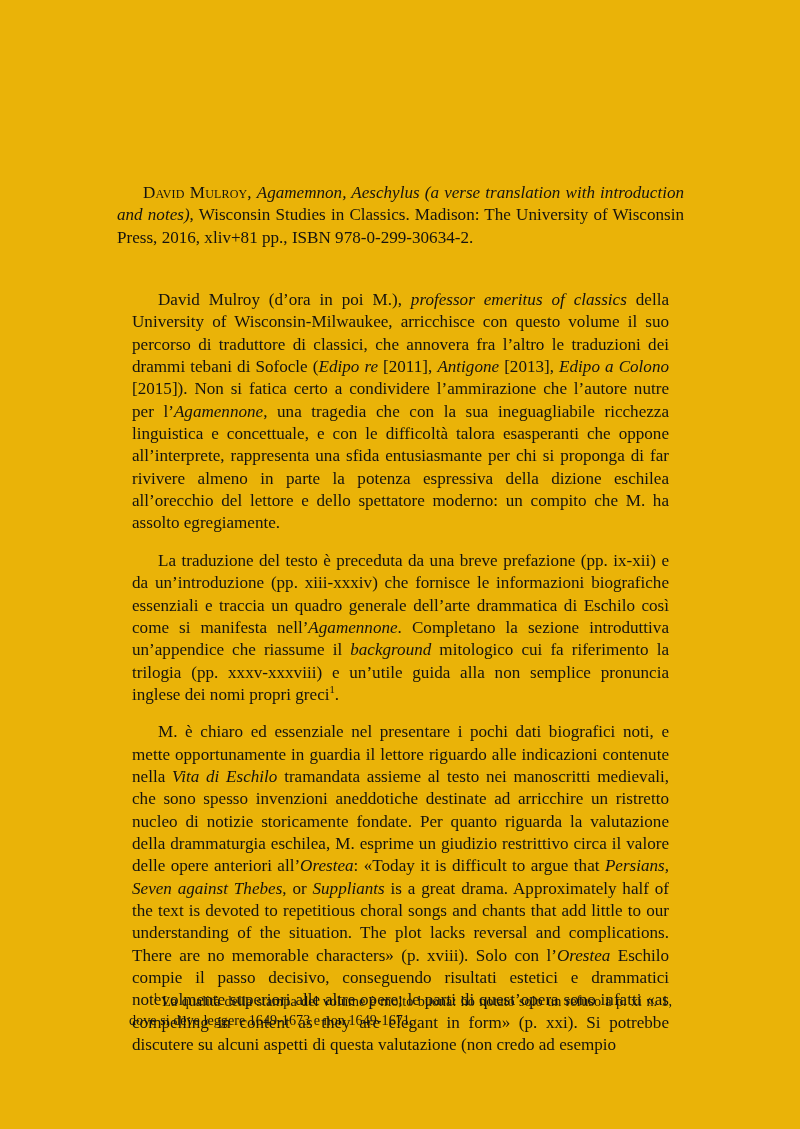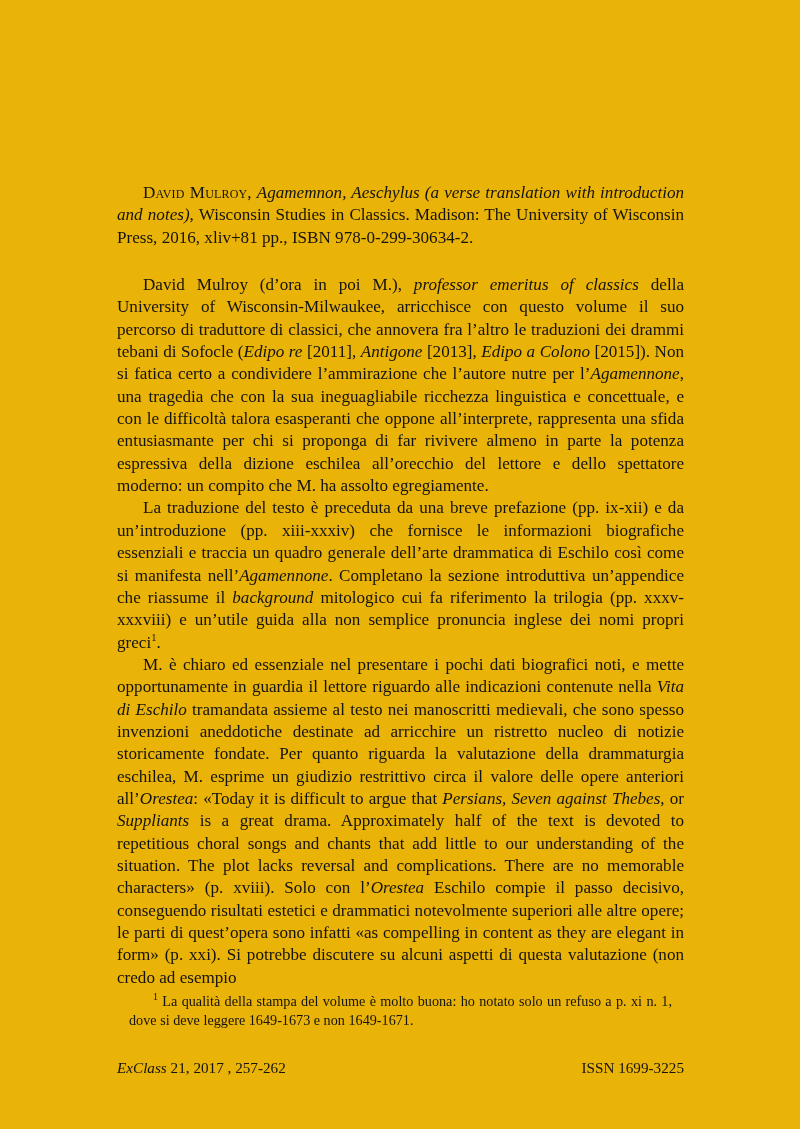--- a/index.html
+++ b/index.html
@@ -36,21 +36,21 @@
     text-indent: 26px;
   }
   .smallcaps {
     font-variant: small-caps;
     letter-spacing: 0.15px;
   }
   em, .it {
     font-style: italic;
   }
   .body-para {
-    margin: 0;
+    margin: 15px;
     text-indent: 26px;
   }
   .gap-after-head {
     height: 25px;
   }
   .footnotes {
     position: absolute;
     left: 117px;
     top: 980px;
     width: 567px;
@@ -106,18 +106,14 @@
       <p class="body-para"><span>La traduzione del testo è preceduta da una breve prefazione (pp. ix-xii) e da un’introduzione (pp. xiii-xxxiv) che fornisce le informazioni biografiche essenziali e traccia un quadro generale dell’arte drammatica di Eschilo così come si manifesta nell’</span><em>Agamennone</em><span>. Completano la sezione introduttiva un’appendice che riassume il </span><em>background</em><span> mitologico cui fa riferimento la trilogia (pp. xxxv-xxxviii) e un’utile guida alla non semplice pronuncia inglese dei nomi propri greci</span><sup class="inline-mark">1</sup><span>.</span></p>
       <p class="body-para"><span>M. è chiaro ed essenziale nel presentare i pochi dati biografici noti, e mette opportunamente in guardia il lettore riguardo alle indicazioni contenute nella </span><em>Vita di Eschilo</em><span> tramandata assieme al testo nei manoscritti medievali, che sono spesso invenzioni aneddotiche destinate ad arricchire un ristretto nucleo di notizie storicamente fondate. Per quanto riguarda la valutazione della drammaturgia eschilea, M. esprime un giudizio restrittivo circa il valore delle opere anteriori all’</span><em>Orestea</em><span>: «Today it is difficult to argue that </span><em>Persians, Seven against Thebes</em><span>, or </span><em>Suppliants</em><span> is a great drama. Approximately half of the text is devoted to repetitious choral songs and chants that add little to our understanding of the situation. The plot lacks reversal and complications. There are no memorable characters» (p. xviii). Solo con l’</span><em>Orestea</em><span> Eschilo compie il passo decisivo, conseguendo risultati estetici e drammatici notevolmente superiori alle altre opere; le parti di quest’opera sono infatti «as compelling in content as they are elegant in form» (p. xxi). Si potrebbe discutere su alcuni aspetti di questa valutazione (non credo ad esempio</span></p>
     </div>
 
   </div>
 
   <div class="footnotes">
     <p class="footnote"><span class="fn-mark">1</span> <span>La qualità della stampa del volume è molto buona: ho notato solo un refuso a p. xi n. 1, dove si deve leggere 1649-1673 e non 1649-1671.</span></p>
   </div>
 
-  <div class="footer">
-    <div class="footer-left"><span class="journal-name">ExClass</span><span> 21, 2017 , 257-262</span></div>
-    <div class="footer-right">ISSN 1699-3225</div>
-  </div>
 
 </div>
 
 </body></html>

